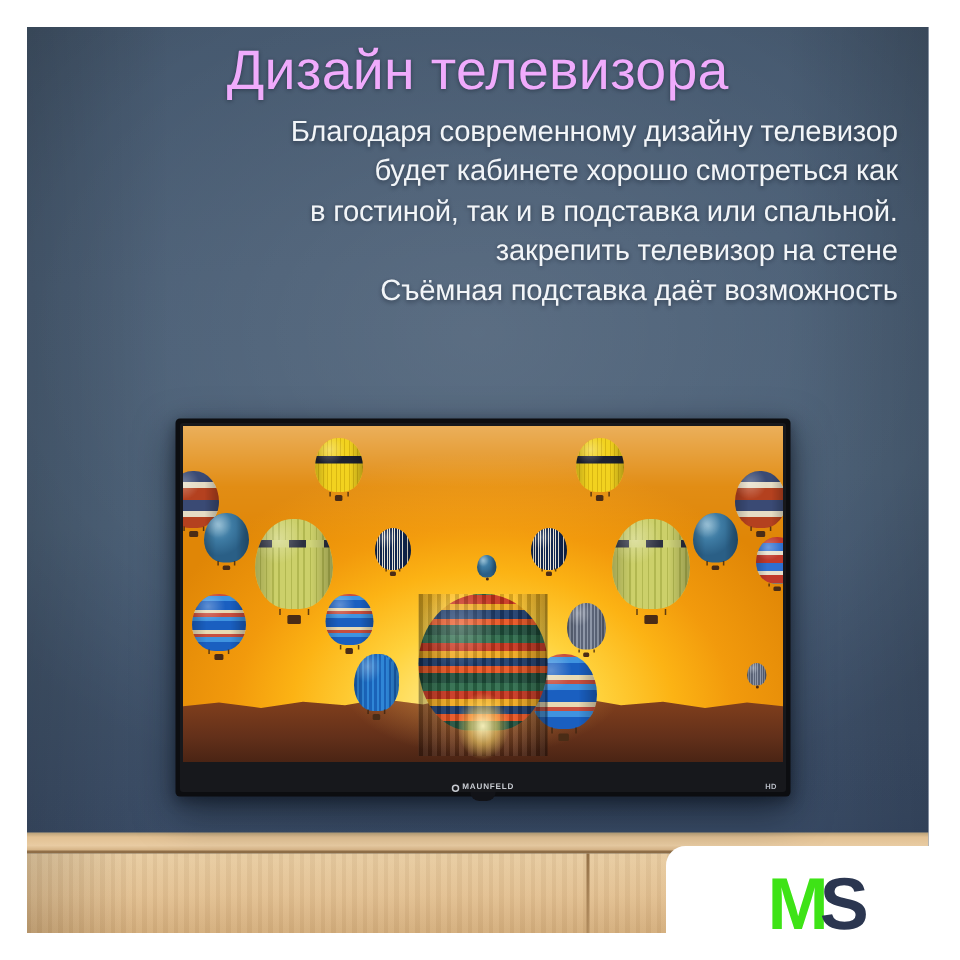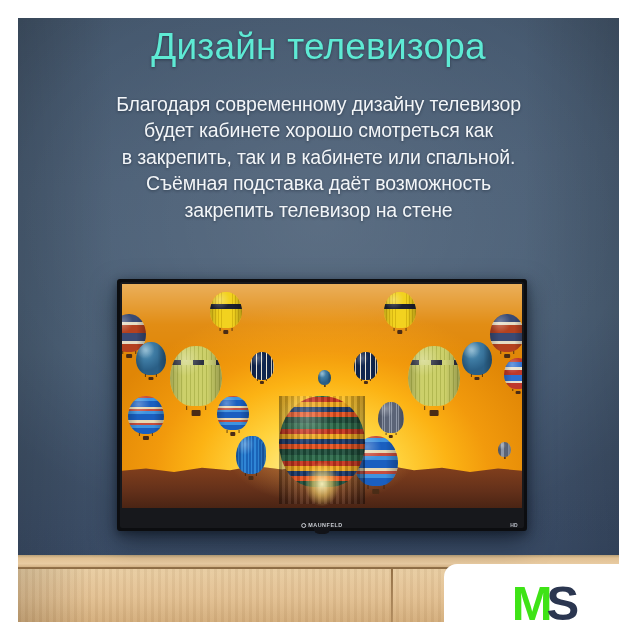--- a/index.html
+++ b/index.html
@@ -64,36 +64,36 @@
     left: 0;
     top: 10px;
     width: 100%;
     text-align: center;
     z-index: 6;
     text-shadow: 0 1px 3px rgba(10,18,30,0.45);
   }
   #heading {
     font-size: 37px;
     font-weight: 300;
-    color: #5eead4;
+    color: #f0abfc;
     letter-spacing: 0.2px;
     line-height: 1.05;
-    margin: 0 0 24px 0;
+    margin: 0 0 8px 0;
     white-space: nowrap;
   }
   #paragraph {
     font-size: 19.5px;
     font-weight: 400;
     color: #f2f5f8;
     line-height: 1.36;
     margin: 0 auto;
     width: 560px;
     letter-spacing: -0.15px;
   }
-  #paragraph .ln { display: block; }
+  #paragraph .ln { display: block; text-align: right; }
 
   
   #tv {
     position: absolute;
     left: 99px;
     top: 261px;
     width: 410px;
     height: 252px;
     background: #0c0d10;
     border-radius: 3px;
@@ -414,23 +414,23 @@
 
   <div id="scene">
 
     <div id="wall"></div>
 
     <div id="textblock">
       <h1 id="heading">Дизайн телевизора</h1>
       <div id="paragraph">
         <span class="ln">Благодаря современному дизайну телевизор</span>
         <span class="ln">будет кабинете хорошо смотреться как</span>
-        <span class="ln">в закрепить, так и в кабинете или спальной.</span>
+        <span class="ln">в гостиной, так и в подставка или спальной.</span>
+        <span class="ln">закрепить телевизор на стене</span>
         <span class="ln">Съёмная подставка даёт возможность</span>
-        <span class="ln">закрепить телевизор на стене</span>
       </div>
     </div>
 
     <div id="tv">
       <div id="tv-bezel-inner"></div>
 
       <div id="tv-screen">
         <div class="sky"></div>
 
         <div class="balloon" style="left:-10px; top:30px; width:34px; height:44px;">

